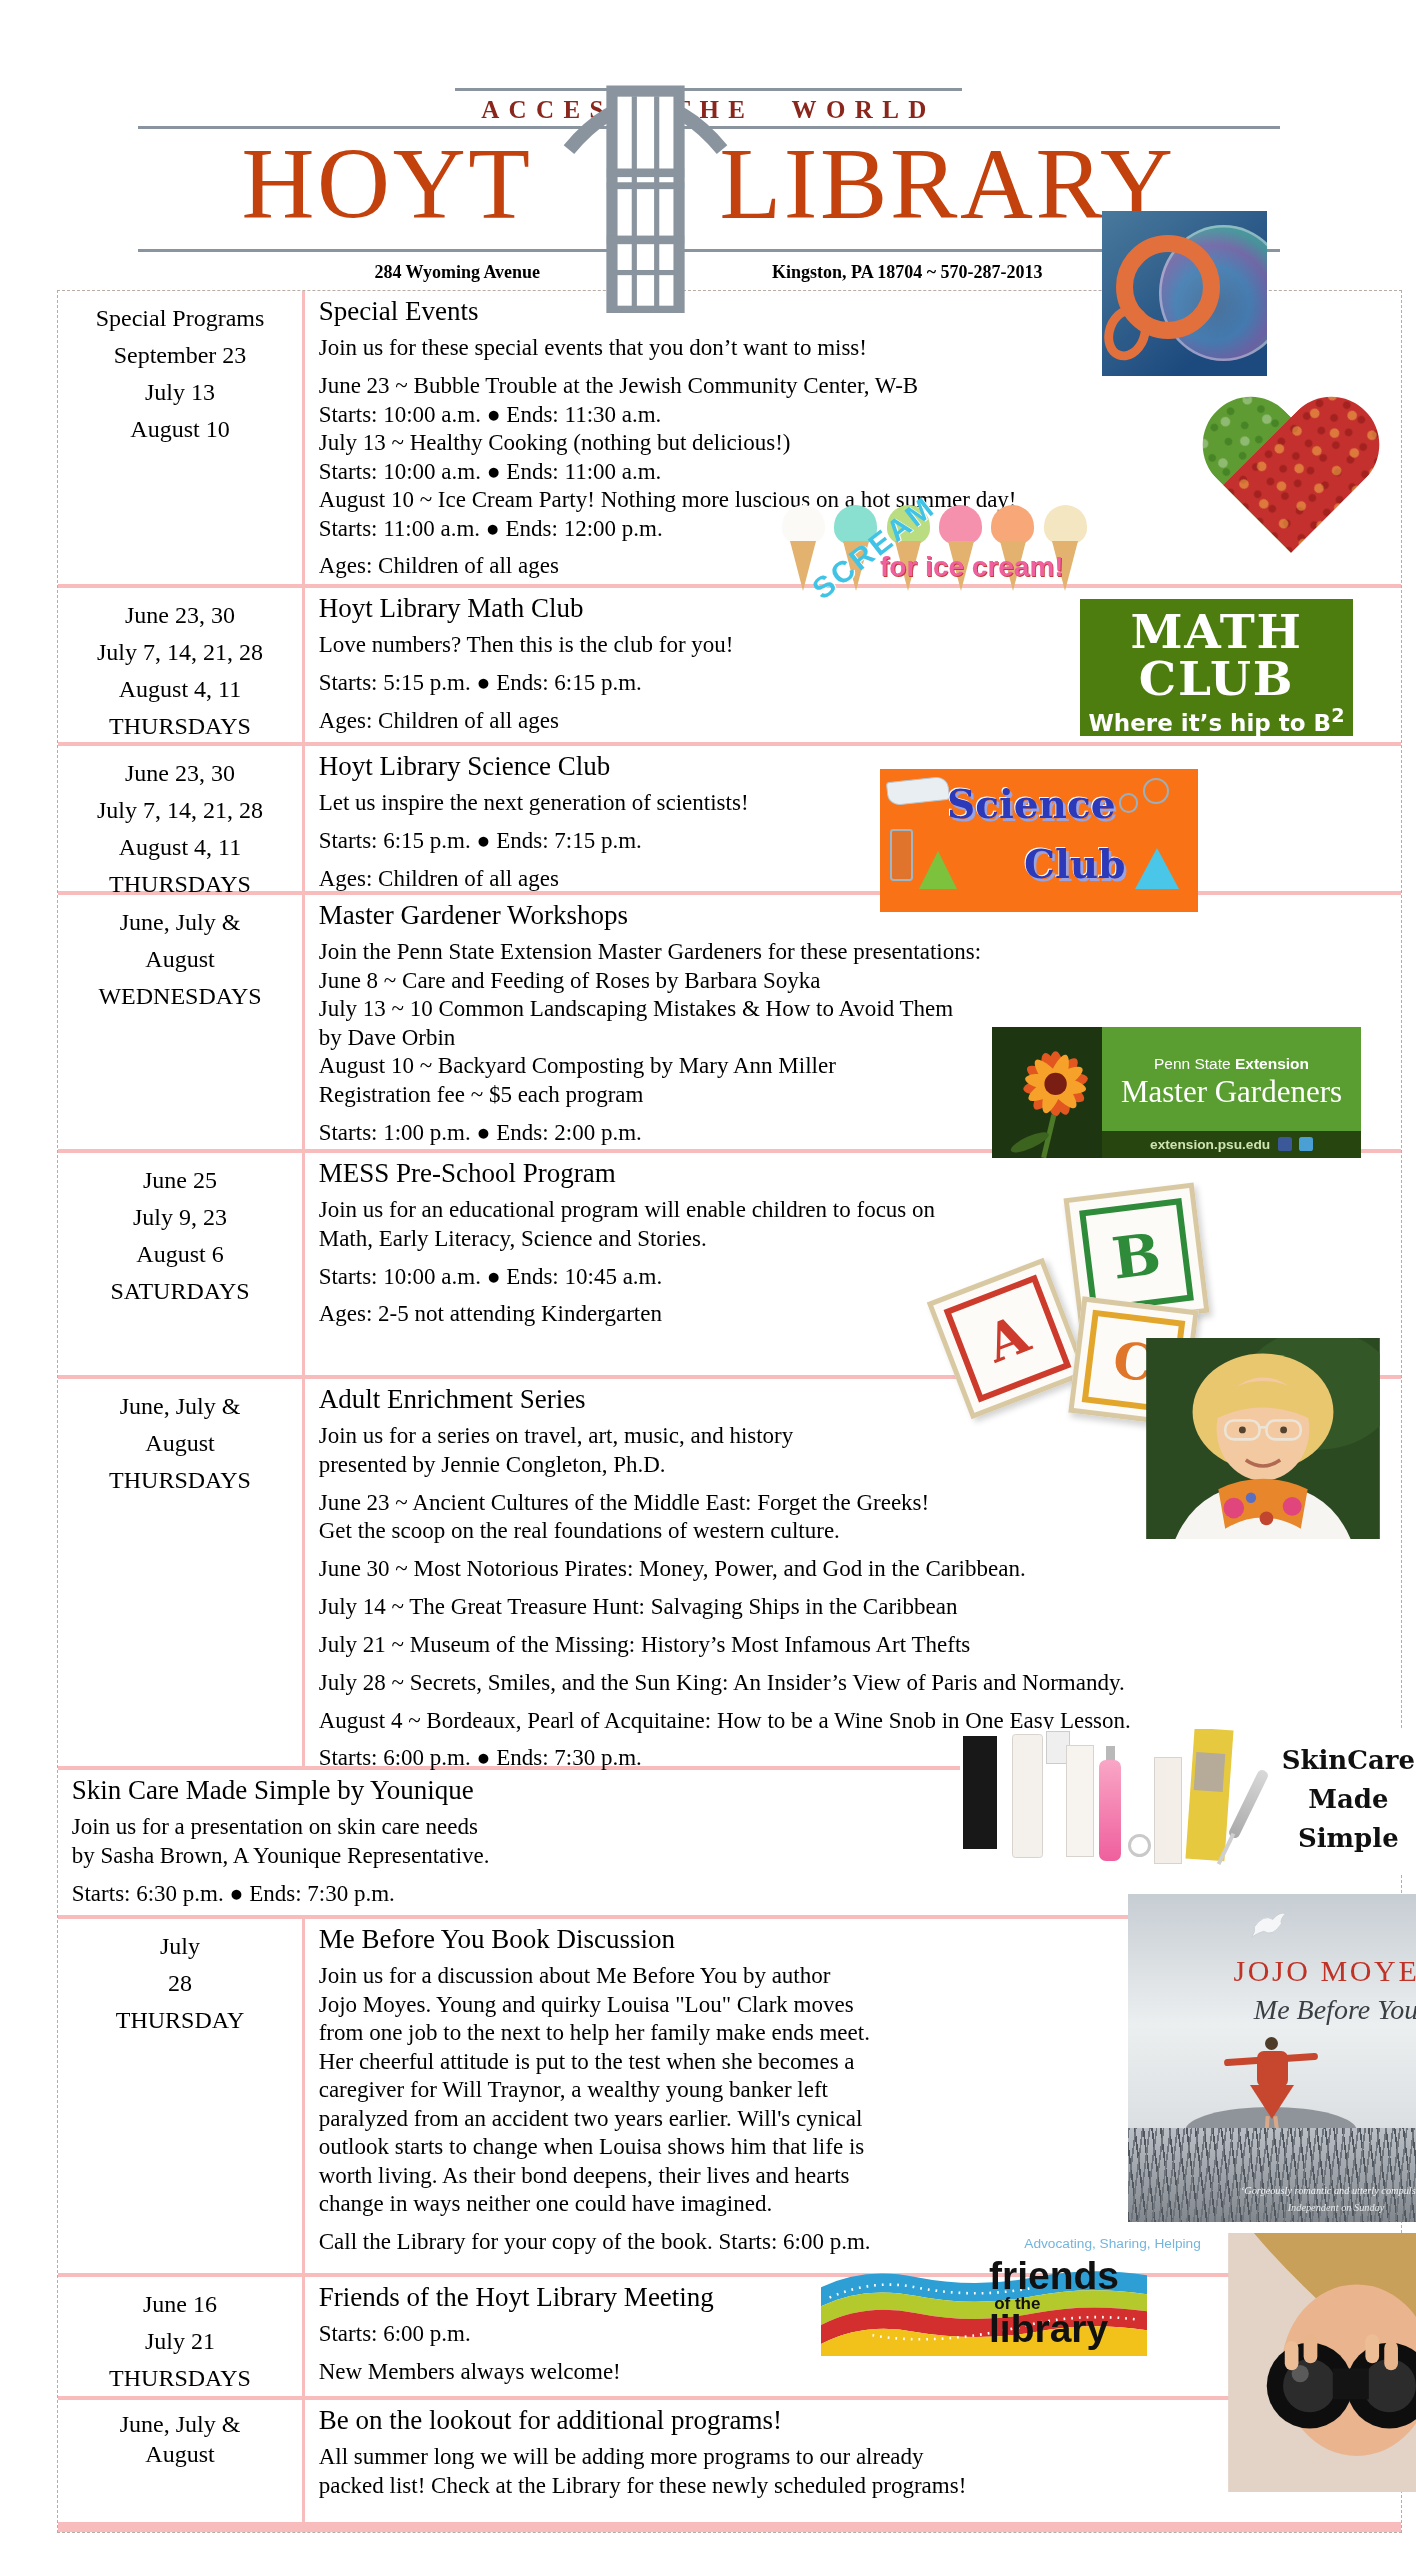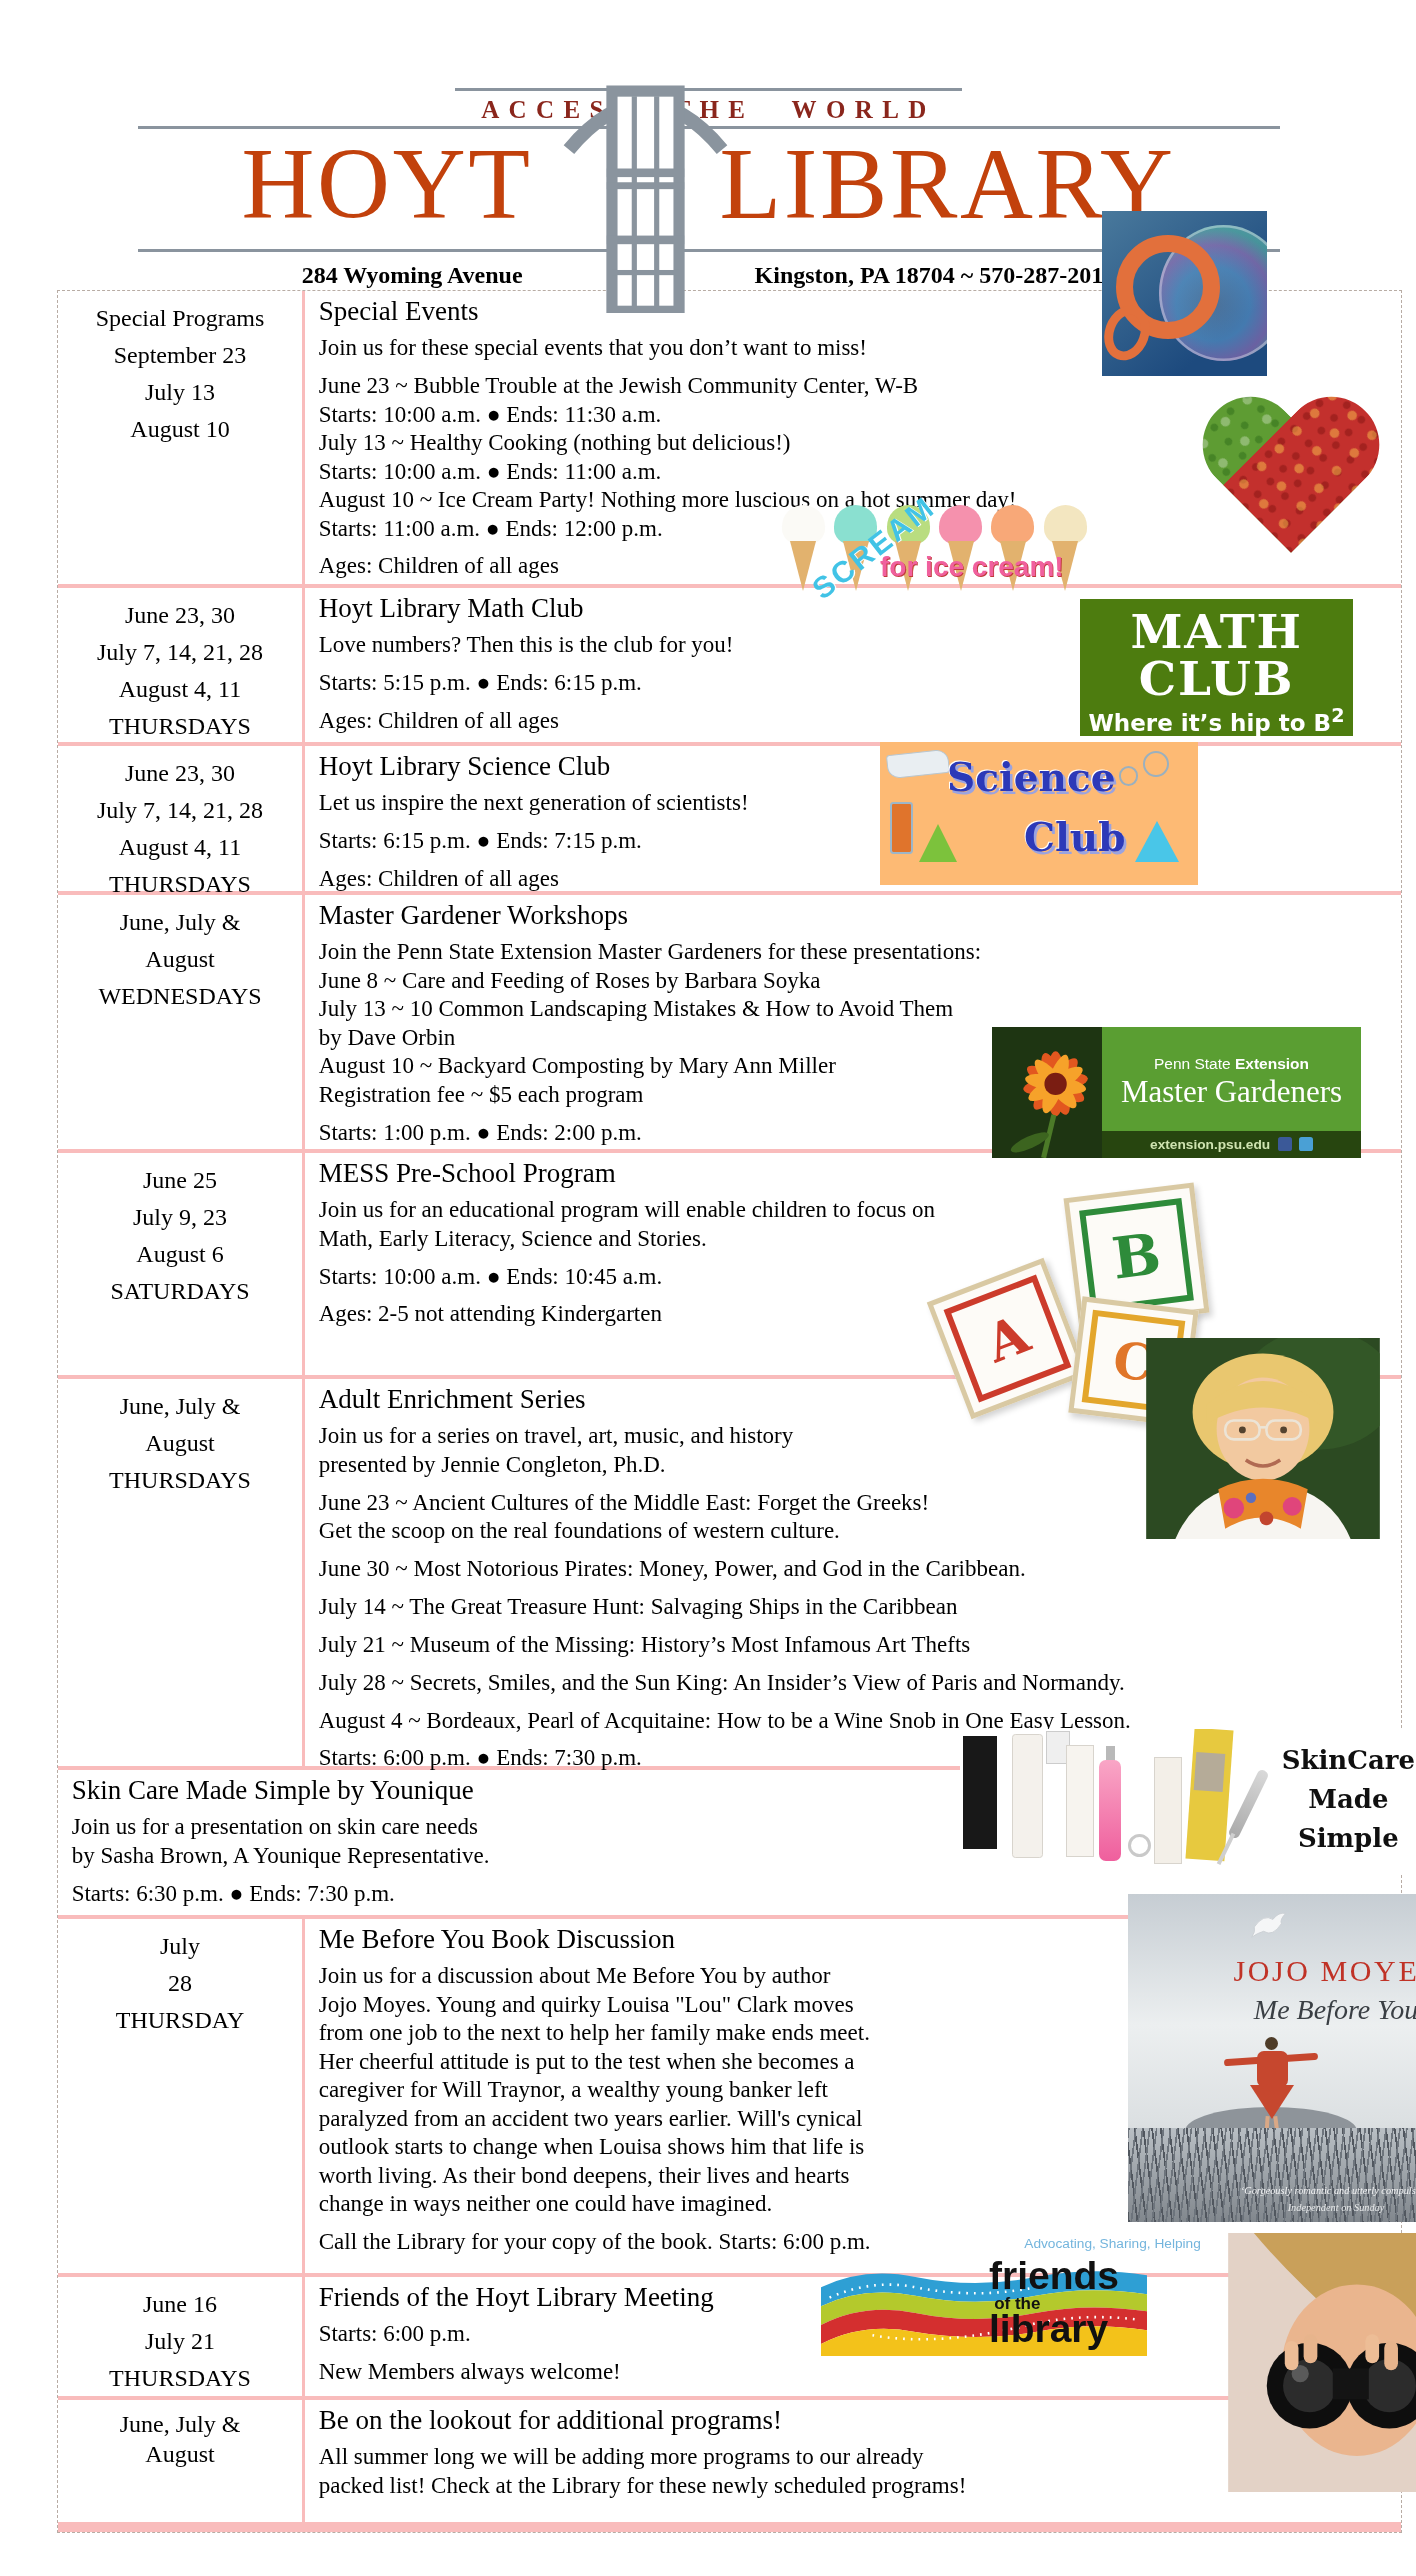--- a/index.html
+++ b/index.html
@@ -8,21 +8,21 @@
 
   
   #header{position:absolute;top:26px;left:0;width:100%;}
   .tagline-row{display:flex;justify-content:center;margin-top:62px;}
   .tagline{font-size:25px;font-weight:bold;letter-spacing:9.4px;color:#8a261c;
            border-top:3.4px solid #8a949e;padding:5.2px 26px 0 26px;word-spacing:22px;}
   #title-block{width:1142px;margin:1.7px auto 0;border-top:3.4px solid #8a949e;border-bottom:3.4px solid #8a949e;
                display:flex;justify-content:center;gap:187px;padding:5.2px 0 13.7px 0;}
   .big-title{font-size:101px;line-height:1;color:#c2410c;letter-spacing:2.6px;}
   #addr-row{width:1151px;margin:10.3px auto 0;display:flex;justify-content:center;gap:232px;
-            font-weight:bold;font-size:24px;}
+            font-weight:bold;font-size:18px;}
   #tower{position:absolute;left:562px;top:41px;z-index:3;}
 
   
   #table{position:absolute;left:57px;top:290px;width:1345px;border:1.7px dashed #b8aca4;box-sizing:border-box;}
   .row{display:flex;box-sizing:border-box;border-top:4.3px solid #f9bcbc;}
   .row.first{border-top:none;}
   .cell-d{flex:0 0 247px;border-right:3.4px solid #f9bcbc;box-sizing:border-box;
           text-align:center;padding-top:8.6px;font-size:24px;line-height:1.55;}
   .cell-b{flex:1;padding:5.2px 10.3px 0 13.7px;box-sizing:border-box;}
   .title{font-size:27px;margin-bottom:6.9px;}
@@ -66,21 +66,21 @@
           text-shadow:0.9px 0.9px 0 #c03a3a;z-index:3;}
 
   
   #mathclub{left:1080px;top:599px;width:273px;height:137px;background:#4d7c0f;color:#fff;text-align:center;
             font-family:"DejaVu Serif",serif;font-weight:bold;}
   .mc-word{font-size:47px;line-height:1.0;letter-spacing:1.7px;}
   .mc-first{margin-top:8.6px;}
   .mc-tag{font-size:23px;margin-top:2.6px;font-family:"DejaVu Sans",sans-serif;}
 
   
-  #scienceclub{left:880px;top:742px;width:318px;height:143px;background:#fdba74;}
+  #scienceclub{left:880px;top:769px;width:318px;height:143px;background:#f97316;}
   .sci-word{position:absolute;font:bold 39px "DejaVu Serif",serif;color:#2c39b8;
             text-shadow:2.6px 2.6px 0 #9aa3e0,-0.9px -0.9px 0 #fff;}
   .sci-1{left:67px;top:12px;}
   .sci-2{left:144px;top:72px;}
   .flask{position:absolute;}
   .flask-a{left:10.3px;top:60px;width:19px;height:48px;background:#e0742c;border:2.6px solid #9db6c8;border-radius:3.4px;}
   .flask-b{left:39px;top:82px;width:0;height:0;border-left:19px solid transparent;border-right:19px solid transparent;border-bottom:38px solid #7cc23c;}
   .flask-c{right:19px;top:79px;width:0;height:0;border-left:22px solid transparent;border-right:22px solid transparent;border-bottom:41px solid #49c6e8;}
   .molecule{position:absolute;right:29px;top:8.6px;width:22px;height:22px;border:2.6px solid #9ab0bf;border-radius:50%;}
   .molecule.m2{right:60px;top:24px;width:15.5px;height:15.5px;}

